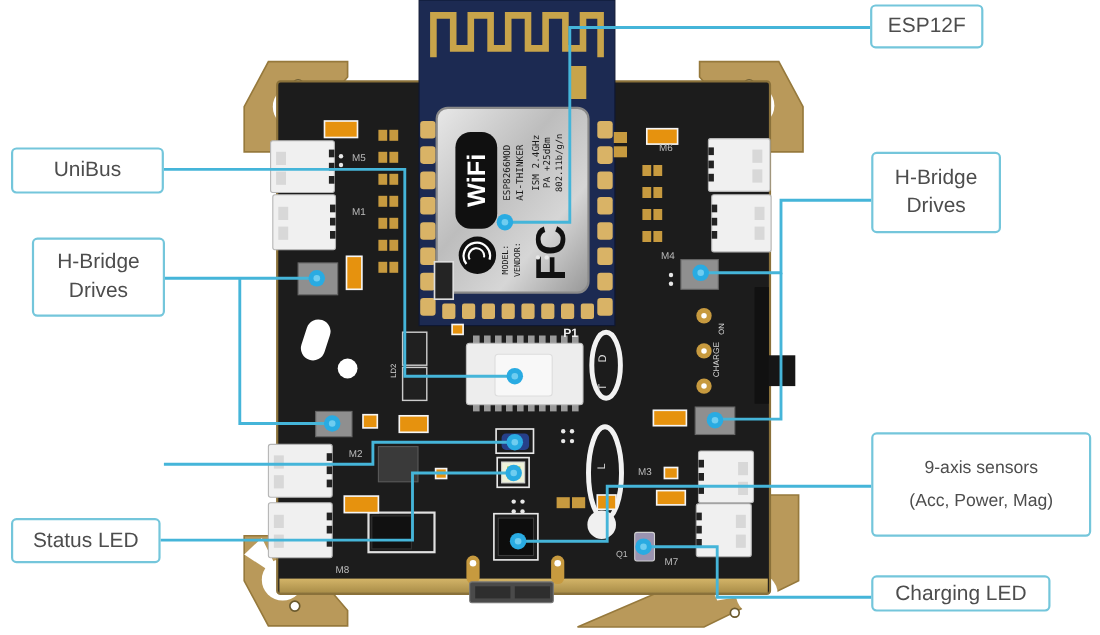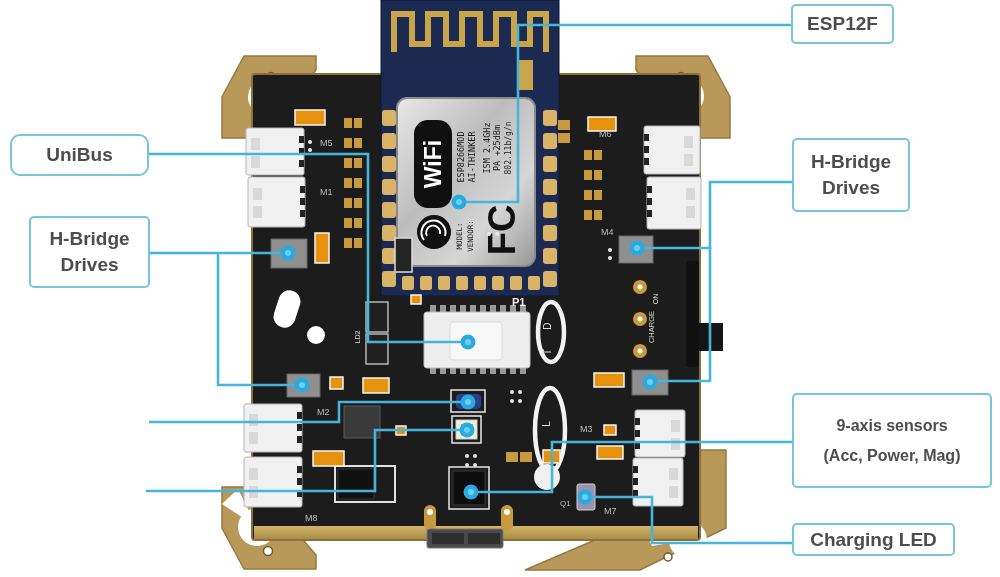--- a/index.html
+++ b/index.html
@@ -7,25 +7,24 @@
     position:relative;width:1000px;height:577px;background:#ffffff;overflow:hidden;
     font-family:"Liberation Sans", sans-serif;
   }
   #board-svg{position:absolute;left:0;top:0;z-index:1;}
   .callout{
     position:absolute;z-index:3;box-sizing:border-box;
     background:#ffffff;border:2px solid #74c6db;border-radius:5px;
     color:#4d4d4d;font-size:19px;line-height:26px;
     display:flex;flex-direction:column;align-items:center;justify-content:center;
     text-align:center;
-    font-weight:bold;
   }
   .callout.big{font-size:16px;line-height:30px;}
   .esp12f{left:791px;top:4px;width:103px;height:40px;}
-  .unibus{left:10px;top:134px;width:139px;height:42px;border-radius:10px;}
+  .unibus{left:10px;top:134px;width:139px;height:42px;}
   .hbridge-left{left:29px;top:216px;width:121px;height:72px;}
   .hbridge-right{left:792px;top:138px;width:118px;height:74px;}
   .power-led{left:10px;top:405px;width:139px;height:39px;}
   .status-led{left:10px;top:471px;width:136px;height:41px;}
   .nine-axis{left:792px;top:393px;width:200px;height:95px;}
   .charging-led{left:792px;top:523px;width:163px;height:33px;}
   text{font-family:"Liberation Sans", sans-serif;}
   .chip-txt{font-family:"DejaVu Sans Mono", monospace;}
 </style>
 </head>
@@ -429,20 +428,23 @@
     <span>UniBus</span>
   </div>
   <div class="callout hbridge-left">
     <span>H-Bridge</span>
     <span>Drives</span>
   </div>
   <div class="callout hbridge-right">
     <span>H-Bridge</span>
     <span>Drives</span>
   </div>
+  <div class="callout status-led">
+    <span>Status LED</span>
+  </div>
   <div class="callout nine-axis big">
     <span>9-axis sensors</span>
     <span>(Acc, Power, Mag)</span>
   </div>
   <div class="callout charging-led">
     <span>Charging LED</span>
   </div>
 </div>
 
 </body></html>

